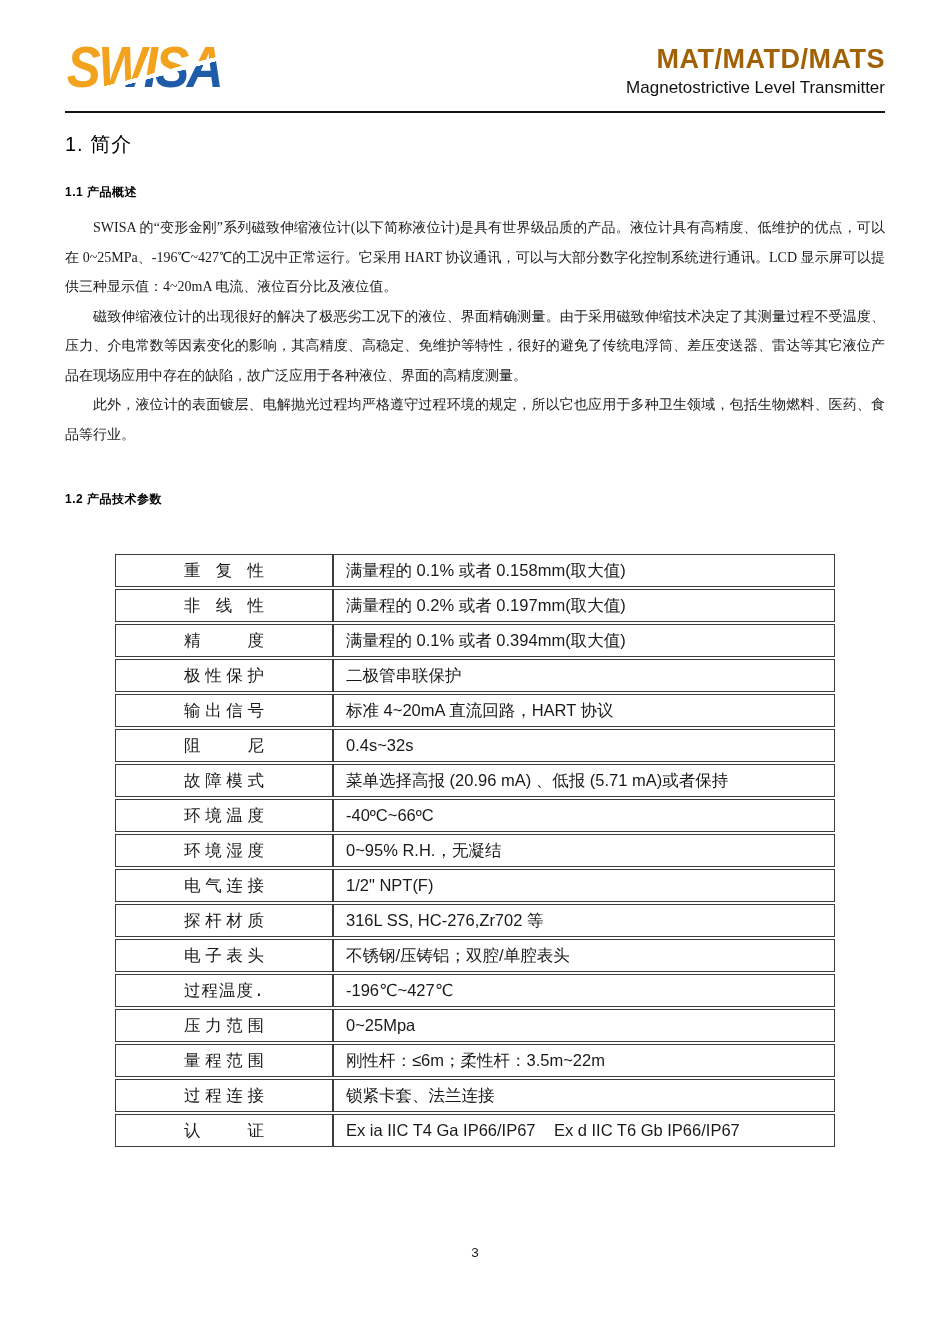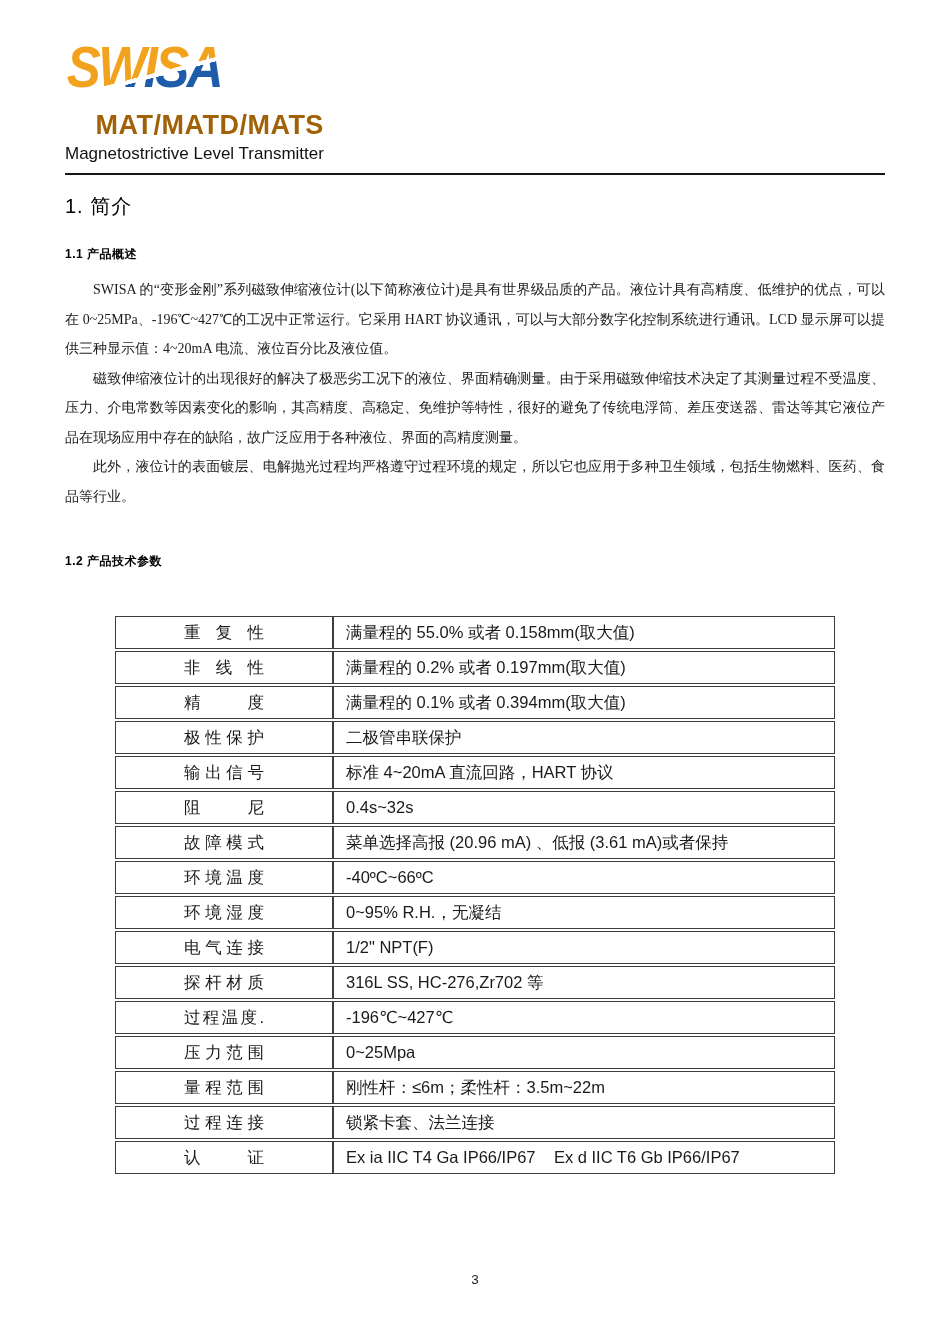--- a/index.html
+++ b/index.html
@@ -19,21 +19,20 @@
     width: 950px;
     height: 1344px;
     padding: 36px 65px 0 65px;
     position: relative;
   }
   
   .header {
     display: flex;
     justify-content: space-between;
     align-items: flex-start;
-    flex-direction: column;
   }
   .logo {
     font-size: 58px;
     font-weight: bold;
     font-style: italic;
     letter-spacing: -3px;
     line-height: 1.0;
     padding: 2px 14px 6px 2px;
     background: linear-gradient(-13deg, #1E5CA9 41%, #ffffff 41%, #ffffff 45%, #F2A21C 45%);
     -webkit-background-clip: text;
@@ -113,20 +112,21 @@
     width: 214px;
     text-align: center;
     border-right: none;
   }
   .label-inner {
     display: inline-block;
     width: 80px;
     text-align: justify;
     text-align-last: justify;
     white-space: nowrap;
+    font-family: Liberation Mono, monospace;
   }
   td.value-cell {
     padding: 0 8px 0 12px;
     white-space: pre-wrap;
   }
   
   .page-number {
     margin-top: 96px;
     text-align: center;
     font-size: 13.5px;
@@ -157,21 +157,21 @@
     <p>磁致伸缩液位计的出现很好的解决了极恶劣工况下的液位、界面精确测量。由于采用磁致伸缩技术决定了其测量过程不受温度、压力、介电常数等因素变化的影响，其高精度、高稳定、免维护等特性，很好的避免了传统电浮筒、差压变送器、雷达等其它液位产品在现场应用中存在的缺陷，故广泛应用于各种液位、界面的高精度测量。</p>
     <p>此外，液位计的表面镀层、电解抛光过程均严格遵守过程环境的规定，所以它也应用于多种卫生领域，包括生物燃料、医药、食品等行业。</p>
   </div>
 
   <h2 class="sub params">1.2 产品技术参数</h2>
 
   <table class="spec-table">
     <tbody id="spec-rows">
         <tr>
           <td class="label-cell"><span class="label-inner">重 复 性</span></td>
-          <td class="value-cell">满量程的 55.0% 或者 0.158mm(取大值)</td>
+          <td class="value-cell">满量程的 0.1% 或者 0.158mm(取大值)</td>
         </tr>
         <tr>
           <td class="label-cell"><span class="label-inner">非 线 性</span></td>
           <td class="value-cell">满量程的 0.2% 或者 0.197mm(取大值)</td>
         </tr>
         <tr>
           <td class="label-cell"><span class="label-inner">精 度</span></td>
           <td class="value-cell">满量程的 0.1% 或者 0.394mm(取大值)</td>
         </tr>
         <tr>
@@ -181,39 +181,43 @@
         <tr>
           <td class="label-cell"><span class="label-inner">输出信号</span></td>
           <td class="value-cell">标准 4~20mA 直流回路，HART 协议</td>
         </tr>
         <tr>
           <td class="label-cell"><span class="label-inner">阻 尼</span></td>
           <td class="value-cell">0.4s~32s</td>
         </tr>
         <tr>
           <td class="label-cell"><span class="label-inner">故障模式</span></td>
-          <td class="value-cell">菜单选择高报 (20.96 mA) 、低报 (3.61 mA)或者保持</td>
+          <td class="value-cell">菜单选择高报 (20.96 mA) 、低报 (5.71 mA)或者保持</td>
         </tr>
         <tr>
           <td class="label-cell"><span class="label-inner">环境温度</span></td>
           <td class="value-cell">-40ºC~66ºC</td>
         </tr>
         <tr>
           <td class="label-cell"><span class="label-inner">环境湿度</span></td>
           <td class="value-cell">0~95% R.H.，无凝结</td>
         </tr>
         <tr>
           <td class="label-cell"><span class="label-inner">电气连接</span></td>
           <td class="value-cell">1/2" NPT(F)</td>
         </tr>
         <tr>
           <td class="label-cell"><span class="label-inner">探杆材质</span></td>
           <td class="value-cell">316L SS, HC-276,Zr702 等</td>
         </tr>
         <tr>
+          <td class="label-cell"><span class="label-inner">电子表头</span></td>
+          <td class="value-cell">不锈钢/压铸铝；双腔/单腔表头</td>
+        </tr>
+        <tr>
           <td class="label-cell"><span class="label-inner">过程温度.</span></td>
           <td class="value-cell">-196℃~427℃</td>
         </tr>
         <tr>
           <td class="label-cell"><span class="label-inner">压力范围</span></td>
           <td class="value-cell">0~25Mpa</td>
         </tr>
         <tr>
           <td class="label-cell"><span class="label-inner">量程范围</span></td>
           <td class="value-cell">刚性杆：≤6m；柔性杆：3.5m~22m</td>

